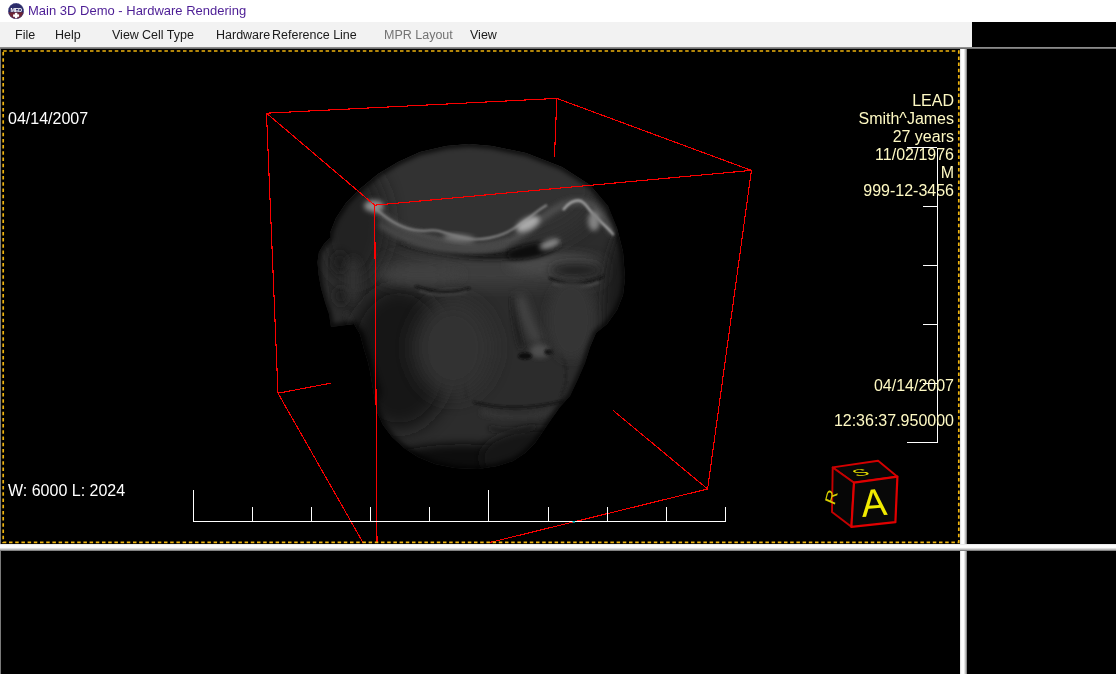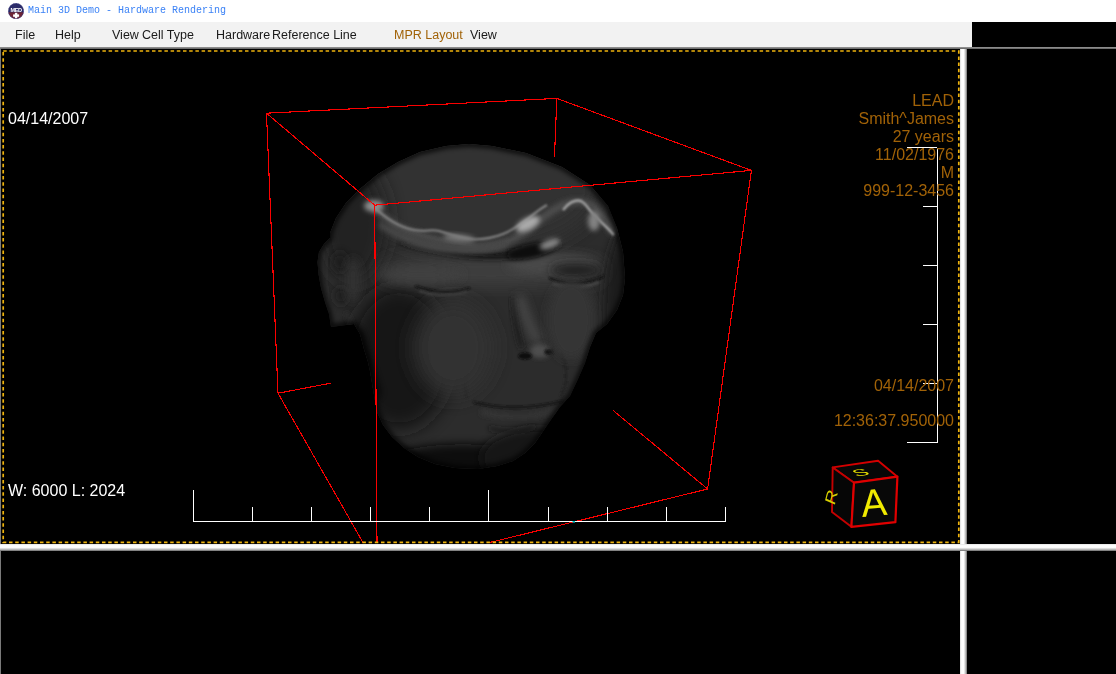--- a/index.html
+++ b/index.html
@@ -1,28 +1,28 @@
 <!DOCTYPE html>
 <html><head>
 <meta charset="utf-8">
 <style>
   html,body{margin:0;padding:0;width:1116px;height:674px;background:#000;overflow:hidden;}
   body{font-family:"Liberation Sans",sans-serif;position:relative;}
   .titlebar{position:absolute;left:0;top:0;width:1116px;height:22px;background:#ffffff;}
-  .title-txt{position:absolute;left:28px;top:3px;font-size:10px;line-height:16px;color:#3b82f6;font-family:Liberation Mono, monospace;}
+  .title-txt{position:absolute;left:28px;top:3px;font-size:13px;line-height:16px;color:#4c1d95;}
   .menubar{position:absolute;left:0;top:22px;width:972px;height:25px;background:#f2f2f2;}
   .menubar span{position:absolute;top:0;height:25px;line-height:26px;font-size:12.5px;color:#1a1a1a;}
   .edge{position:absolute;left:0;top:47px;width:1116px;height:2px;background:linear-gradient(#9a9a9a,#606060);}
   .leftedge{position:absolute;left:0;top:48px;width:1px;height:626px;background:#7a7a7a;}
   .vsplit{position:absolute;left:959.6px;top:49px;width:7.6px;height:625px;
      background:linear-gradient(to right,#dcdcdc 0%,#ffffff 25%,#fdfdfd 55%,#b5b5b5 82%,#6e6e6e 100%);}
   .hsplit{position:absolute;left:0px;top:544px;width:1116px;height:7.3px;
      background:linear-gradient(to bottom,#e2e2e2 0%,#ffffff 25%,#fafafa 52%,#b0b0b0 82%,#636363 100%);}
   .ovl{position:absolute;color:#fff;font-size:16px;line-height:18px;white-space:pre;}
-  .ovr{position:absolute;color:#a16207;font-size:16px;white-space:pre;text-align:right;line-height:18px;}
+  .ovr{position:absolute;color:#fef9c3;font-size:16px;white-space:pre;text-align:right;line-height:18px;}
 </style>
 </head>
 <body>
   <div class="titlebar">
     <svg style="position:absolute;left:8px;top:3px" width="16" height="16" viewBox="0 0 16 16">
       <defs>
         <clipPath id="icoc">
           <circle cx="8" cy="8" r="7.7"></circle>
         </clipPath>
       </defs>
@@ -37,21 +37,21 @@
     </svg>
     <div class="title-txt">Main 3D Demo - Hardware Rendering</div>
   </div>
   <div class="menubar">
     <span style="left:15px">File</span>
     <span style="left:55px">Help</span>
     <span style="left:112px">View</span>
     <span style="left:142px">Cell Type</span>
     <span style="left:216px">Hardware</span>
     <span style="left:272px">Reference Line</span>
-    <span style="left:394px;color:#a16207">MPR Layout</span>
+    <span style="left:384px;color:#737373">MPR Layout</span>
     <span style="left:470px">View</span>
   </div>
   <div class="edge"></div>
   <div class="leftedge"></div>
   <div class="vsplit"></div>
   <div class="hsplit"></div>
 
   <svg id="vp1" style="position:absolute;left:1px;top:48px" width="959" height="496" viewBox="0 0 959 496">
     <defs>
       <filter id="b1" x="-50%" y="-50%" width="200%" height="200%">

